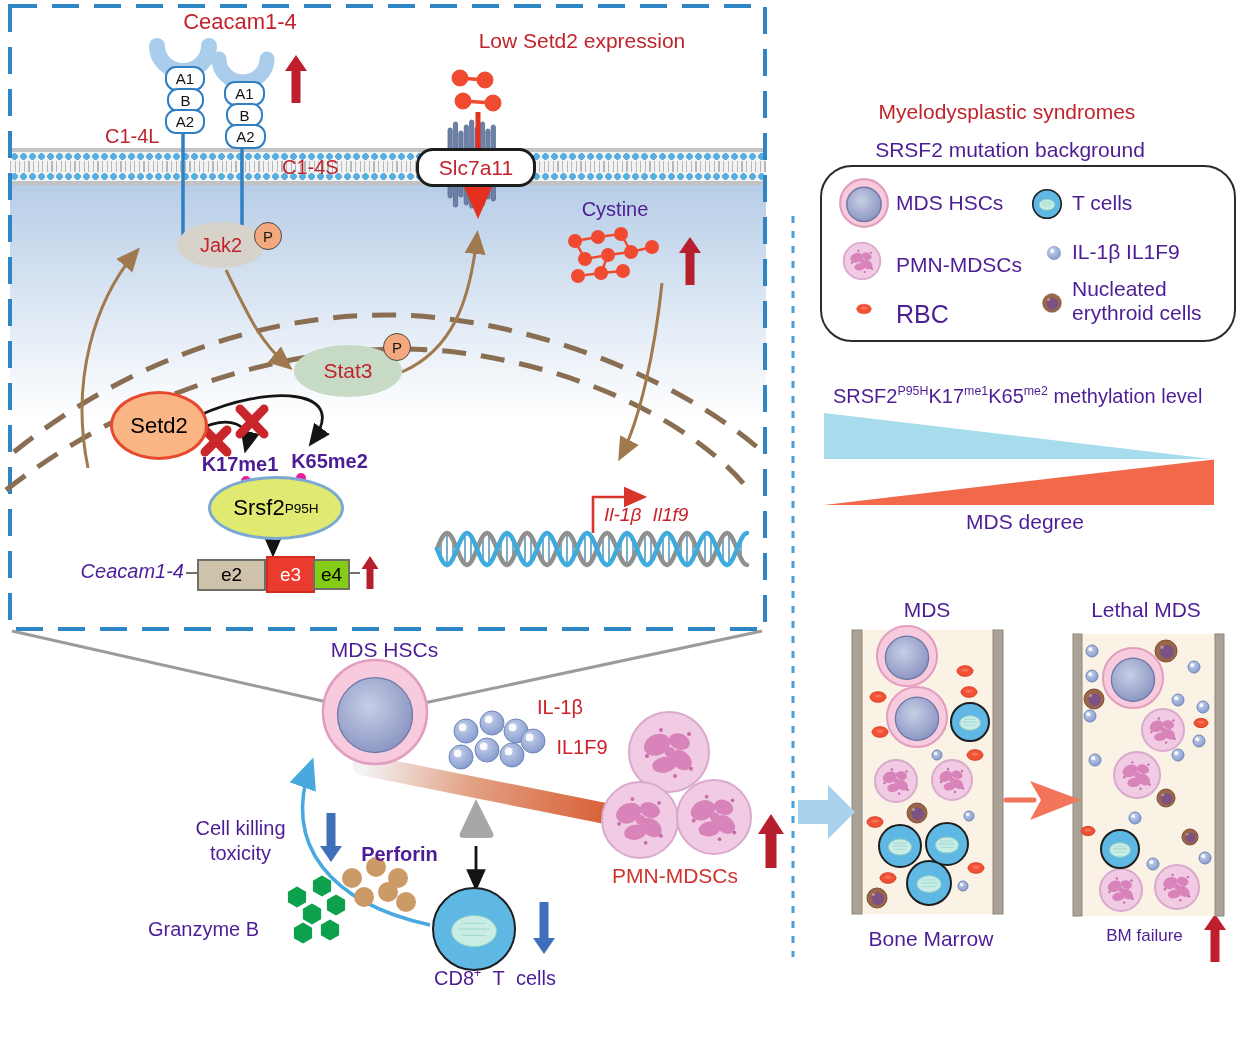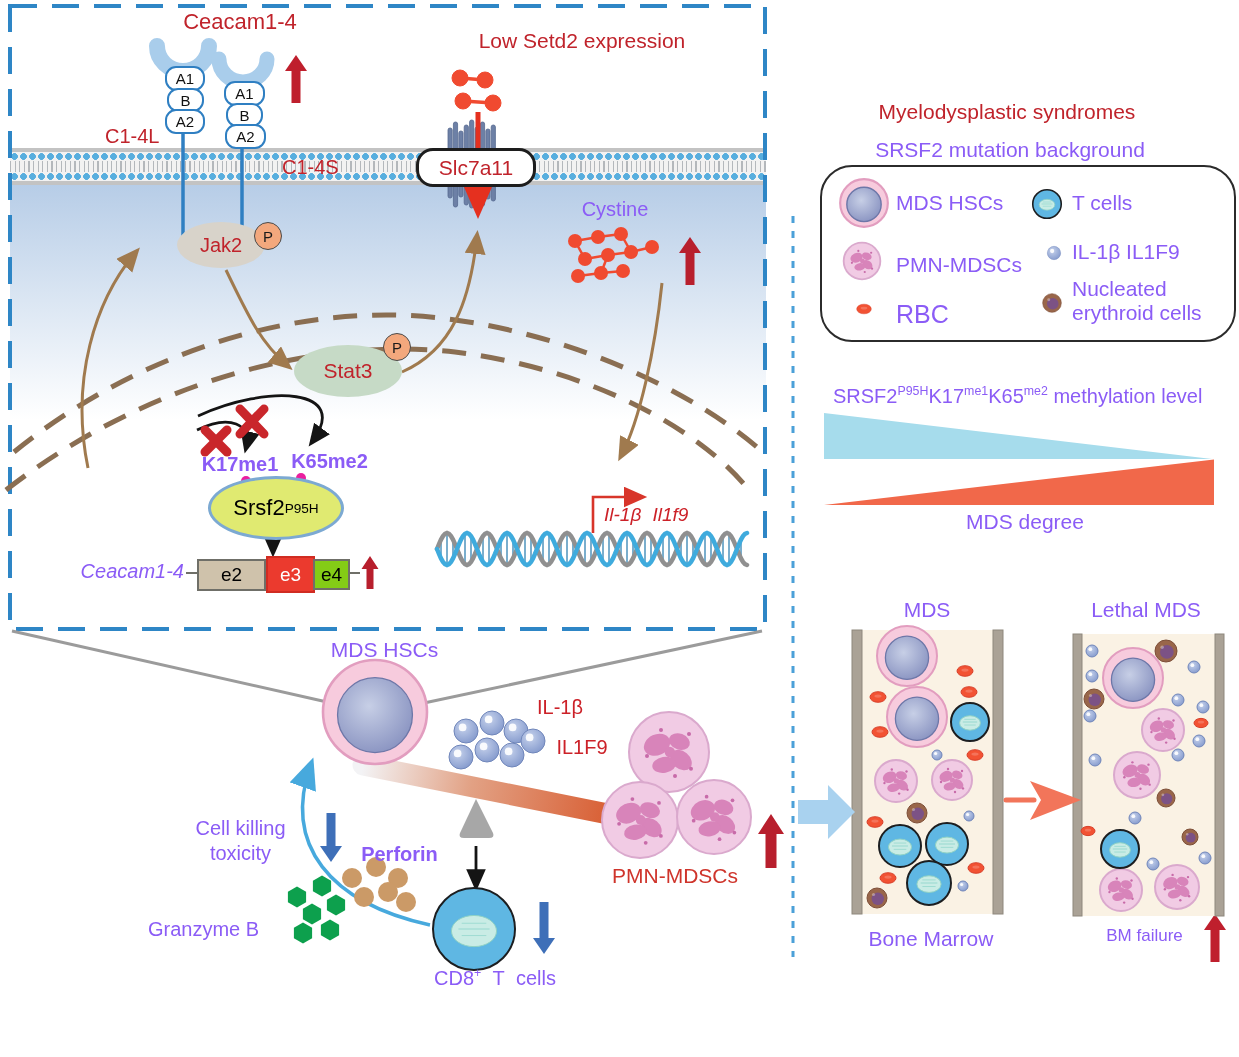--- a/index.html
+++ b/index.html
@@ -1,18 +1,18 @@
 <!DOCTYPE html>
 <html><head>
 <meta charset="utf-8">
 <style>
   html,body{margin:0;padding:0;background:#fff;}
   #canvas{position:relative;width:1239px;height:1057px;background:#ffffff;overflow:hidden;
           font-family:"Liberation Sans",sans-serif;}
-  .lbl{position:absolute;color:#8b5cf6;font-size:20px;line-height:1.25;white-space:nowrap;}
+  .lbl{position:absolute;color:#4c1d95;font-size:20px;line-height:1.25;white-space:nowrap;}
   .c{text-align:center;}
   .red{color:#c0232b;}
   .red2{color:#cc2128;}
   .bold{font-weight:bold;}
   .ital{font-style:italic;}
   sup{font-size:62%;}
   .ellipse{position:absolute;border-radius:50%;display:flex;align-items:center;justify-content:center;
            font-size:20px;}
   .pbadge{position:absolute;width:26px;height:26px;border-radius:50%;background:#f3a87d;border:1.5px solid #4a4a4a;
           display:flex;align-items:center;justify-content:center;font-size:15px;color:#1a1a1a;}
@@ -608,20 +608,21 @@
   <div class="domain" style="left:224px;top:81px;width:37px;height:21px;">A1</div>
   <div class="domain" style="left:226px;top:103px;width:33px;height:20px;">B</div>
   <div class="domain" style="left:225px;top:124px;width:37px;height:21px;">A2</div>
 
   <div id="slcpill" class="red">Slc7a11</div>
 
   <div class="ellipse red" style="left:177px;top:222px;width:88px;height:46px;background:#d8d3ca;">Jak2</div>
   <div class="pbadge" style="left:254px;top:222px;">P</div>
   <div class="ellipse red" style="left:294px;top:345px;width:108px;height:52px;background:#c6dac6;font-size:21px;">Stat3</div>
   <div class="pbadge" style="left:383px;top:333px;">P</div>
+  <div class="ellipse" style="left:110px;top:391px;width:92px;height:63px;background:#f9b584;border:3px solid #e64a2e;font-size:22px;">Setd2</div>
 
   <div class="lbl bold c" style="left:194px;top:452px;width:92px;">K17me1</div>
   <div class="lbl bold c" style="left:282px;top:449px;width:95px;">K65me2</div>
 
   <div class="ellipse" style="left:208px;top:476px;width:130px;height:58px;background:#e0ea71;border:3.5px solid #7ca9d2;font-size:22px;">
     <span>Srsf2</span>
       <sup>P95H</sup>
   </div>
 
   <div class="lbl ital" style="left:70px;top:559px;width:114px;text-align:right;">Ceacam1-4</div>

